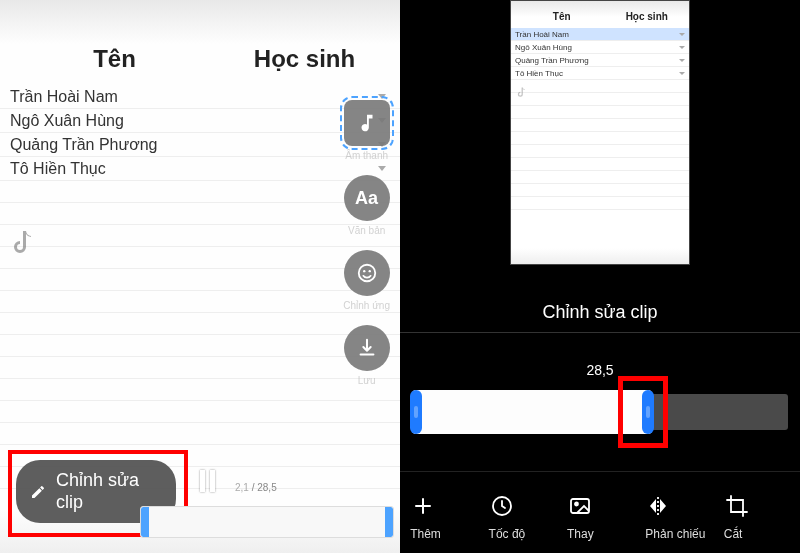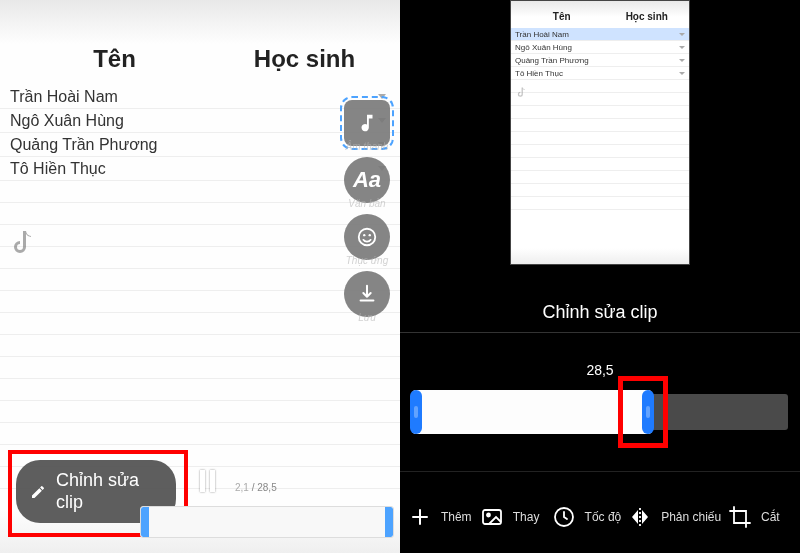--- a/index.html
+++ b/index.html
@@ -63,23 +63,22 @@
     color: #555;
     opacity: 0.55;
   }
 
   .side-tools {
     position: absolute;
     right: 10px;
     top: 100px;
     display: flex;
     flex-direction: column;
-    gap: 5px;
-    align-items: center;
-    font-style: italic;
+    gap: 14px;
+    align-items: center;
   }
   .tool-btn {
     width: 46px; height: 46px;
     border-radius: 50%;
     background: rgba(120,120,120,0.9);
     color: #fff;
     display: flex;
     align-items: center;
     justify-content: center;
     font-size: 20px;
@@ -290,22 +289,21 @@
     left: 0; right: 0;
     height: 82px;
     display: flex;
     justify-content: space-around;
     align-items: center;
     padding: 8px 4px 0 4px;
     border-top: 1px solid #222;
   }
   .tb-item {
     display: flex;
-    flex-direction: row;
-    align-items: center;
+    flex-direction: column;
     gap: 8px;
     font-size: 12px;
     color: #ddd;
     min-width: 66px;
   }
   .tb-icon {
     width: 26px; height: 26px;
     display: flex;
     align-items: center;
     justify-content: center;
@@ -366,32 +364,32 @@
   </div>
 
   <div class="side-tools">
     <div class="tool-btn selected">
       <svg width="22" height="22" viewBox="0 0 24 24" fill="#fff">
           <path d="M12 3v10.55A4 4 0 1 0 14 17V7h4V3h-6z"></path>
         </svg>
     </div>
     <div class="tool-lbl">Âm thanh</div>
     <div class="tool-btn">
-      <span style="font-weight:bold;font-size:22px">Aa</span>
+      <span style="font-weight:bold;font-size:18px">Aa</span>
     </div>
     <div class="tool-lbl">Văn bản</div>
     <div class="tool-btn">
       <svg width="22" height="22" viewBox="0 0 24 24" fill="#fff">
           <circle cx="12" cy="12" r="9" fill="none" stroke="#fff" stroke-width="2"></circle>
           <circle cx="9" cy="10" r="1.3" fill="#fff"></circle>
           <circle cx="15" cy="10" r="1.3" fill="#fff"></circle>
           <path d="M8 15c1 1.5 2.5 2 4 2s3-.5 4-2" stroke="#fff" stroke-width="1.8" fill="none" stroke-linecap="round"></path>
         </svg>
     </div>
-    <div class="tool-lbl">Thục ứng</div>
+    <div class="tool-lbl">Chỉnh ứng</div>
     <div class="tool-btn">
       <svg width="22" height="22" viewBox="0 0 24 24" fill="#fff">
           <path d="M12 3v12m0 0l-4-4m4 4l4-4" stroke="#fff" stroke-width="2.2" fill="none" stroke-linecap="round" stroke-linejoin="round"></path>
           <path d="M5 19h14" stroke="#fff" stroke-width="2.2" stroke-linecap="round"></path>
         </svg>
     </div>
     <div class="tool-lbl">Lưu</div>
   </div>
 
   <div class="edit-btn-wrap">
@@ -477,35 +475,35 @@
       <div class="tb-icon">
         <svg width="24" height="24" viewBox="0 0 24 24" stroke="#fff" stroke-width="2" fill="none" stroke-linecap="round">
             <path d="M12 5v14M5 12h14"></path>
           </svg>
       </div>
       <span>Thêm</span>
     </div>
     <div class="tb-item">
       <div class="tb-icon">
         <svg width="24" height="24" viewBox="0 0 24 24" stroke="#fff" stroke-width="1.8" fill="none">
+            <circle cx="12" cy="12" r="9"></circle>
+            <path d="M12 7v5l3 2" stroke-linecap="round"></path>
+          </svg>
+      </div>
+      <span>Tốc độ</span>
+    </div>
+    <div class="tb-item">
+      <div class="tb-icon">
+        <svg width="24" height="24" viewBox="0 0 24 24" stroke="#fff" stroke-width="1.8" fill="none">
             <rect x="3" y="5" width="18" height="14" rx="2"></rect>
             <circle cx="8.5" cy="10" r="1.5" fill="#fff"></circle>
             <path d="M21 17l-5-5-7 7"></path>
           </svg>
       </div>
       <span>Thay</span>
-    </div>
-    <div class="tb-item">
-      <div class="tb-icon">
-        <svg width="24" height="24" viewBox="0 0 24 24" stroke="#fff" stroke-width="1.8" fill="none">
-            <circle cx="12" cy="12" r="9"></circle>
-            <path d="M12 7v5l3 2" stroke-linecap="round"></path>
-          </svg>
-      </div>
-      <span>Tốc độ</span>
     </div>
     <div class="tb-item">
       <div class="tb-icon">
         <svg width="24" height="24" viewBox="0 0 24 24" stroke="#fff" stroke-width="1.8" fill="#fff">
             <path d="M10 5v14l-6-7 6-7zM14 5v14l6-7-6-7z" fill="#fff" stroke="none"></path>
             <line x1="12" y1="3" x2="12" y2="21" stroke="#fff" stroke-dasharray="2 2"></line>
           </svg>
       </div>
       <span>Phản chiếu</span>
     </div>

